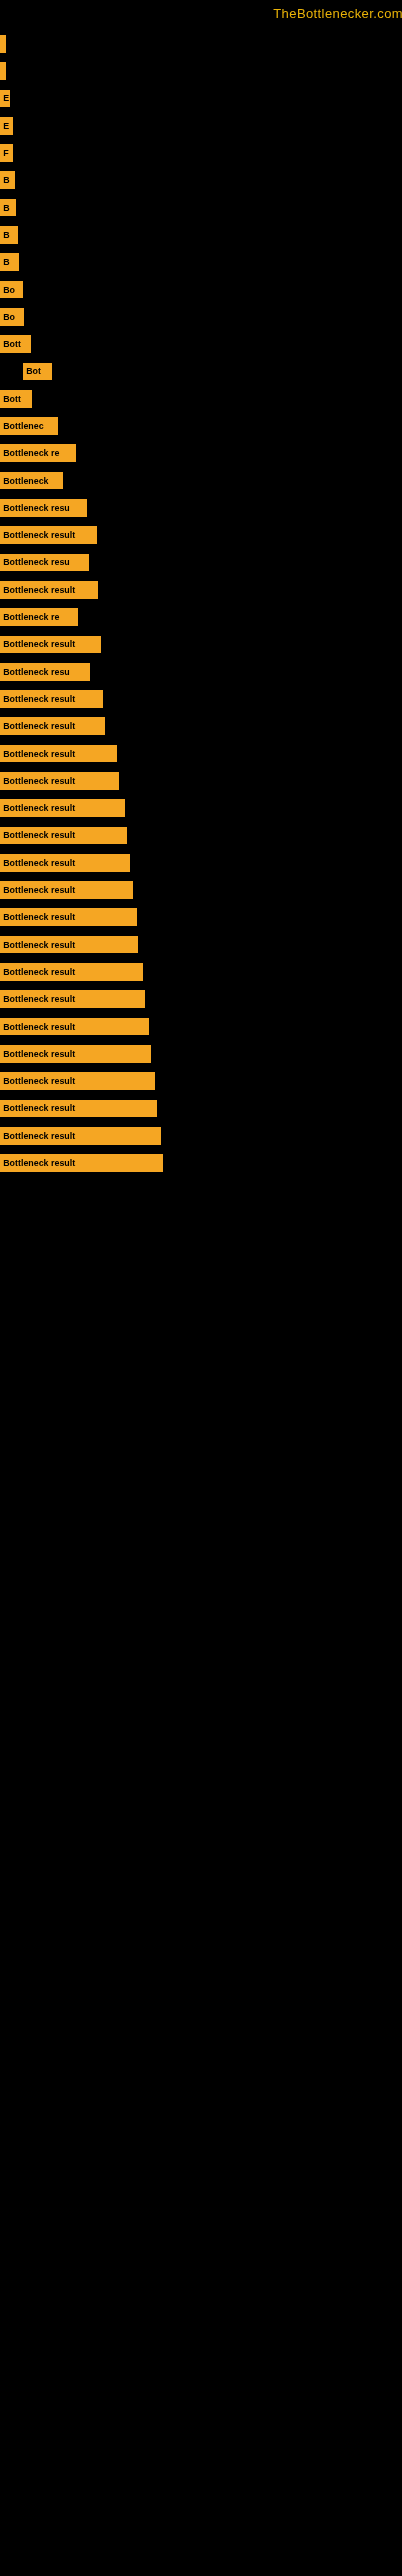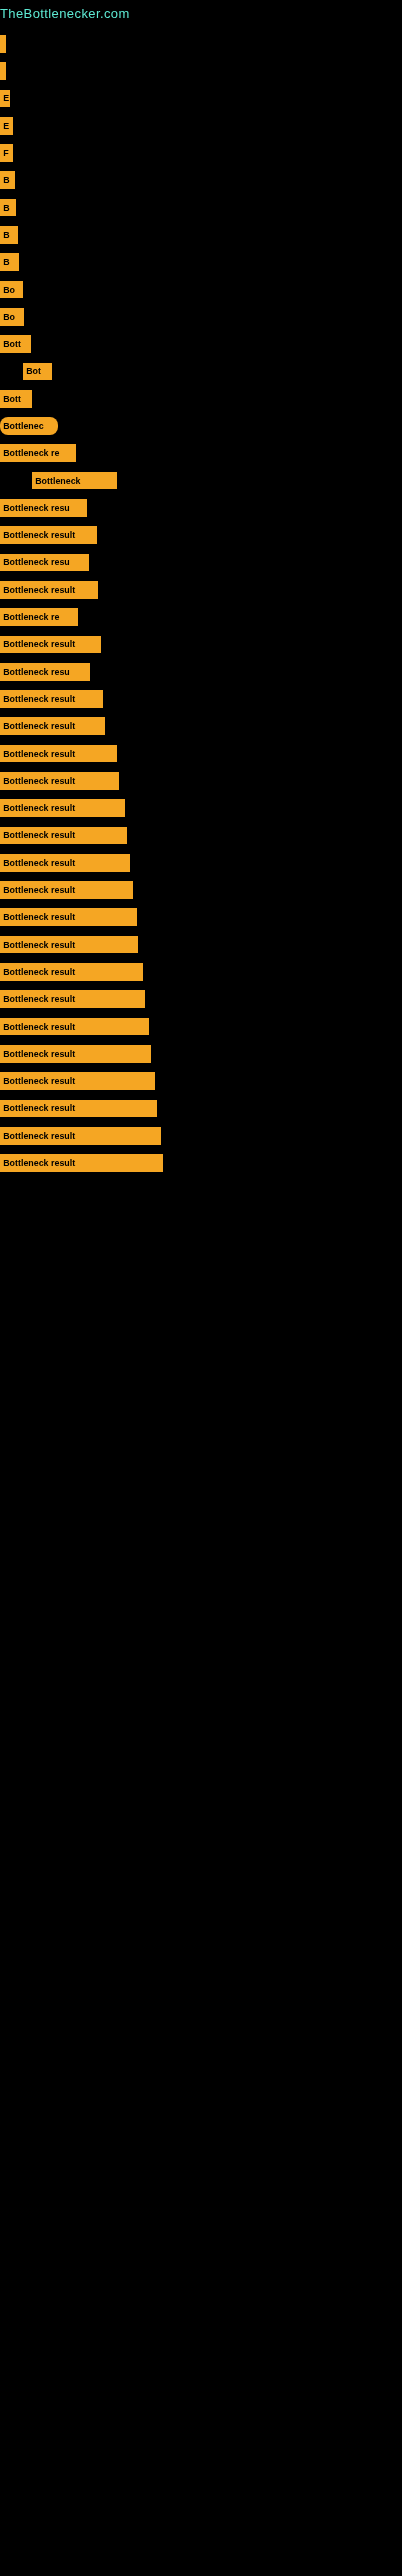--- a/index.html
+++ b/index.html
@@ -5,23 +5,23 @@
     * { margin: 0; padding: 0; box-sizing: border-box; }
     body {
       background-color: #000;
       width: 403px;
       min-height: 2576px;
       font-family: Arial, sans-serif;
       position: relative;
       overflow-x: hidden;
     }
     .site-title {
-      color: #5eead4;
+      color: #eab308;
       font-size: 13px;
-      text-align: left;
+      text-align: right;
       padding: 6.4px 0 3.2px 0;
       letter-spacing: 0.4px;
     }
     .bars-container {
       display: flex;
       flex-direction: column;
       padding: 8px 0;
     }
     .bar-row {
       display: flex;
@@ -114,31 +114,31 @@
       <div class="bar" style="width: 29px; margin-left: 23px;">
         <span class="bar-label">Bot</span>
       </div>
     </div>
     <div class="bar-row">
       <div class="bar" style="width: 32px;">
         <span class="bar-label">Bott</span>
       </div>
     </div>
     <div class="bar-row">
-      <div class="bar" style="width: 58px; border-radius: 8px;">
+      <div class="bar" style="width: 58px;">
         <span class="bar-label">Bottlenec</span>
       </div>
     </div>
     <div class="bar-row">
       <div class="bar" style="width: 76px;">
         <span class="bar-label">Bottleneck re</span>
       </div>
     </div>
     <div class="bar-row">
-      <div class="bar" style="width: 85px; margin-left: 32px;">
+      <div class="bar" style="width: 63px;">
         <span class="bar-label">Bottleneck</span>
       </div>
     </div>
     <div class="bar-row">
       <div class="bar" style="width: 87px;">
         <span class="bar-label">Bottleneck resu</span>
       </div>
     </div>
     <div class="bar-row">
       <div class="bar" style="width: 97px;">

